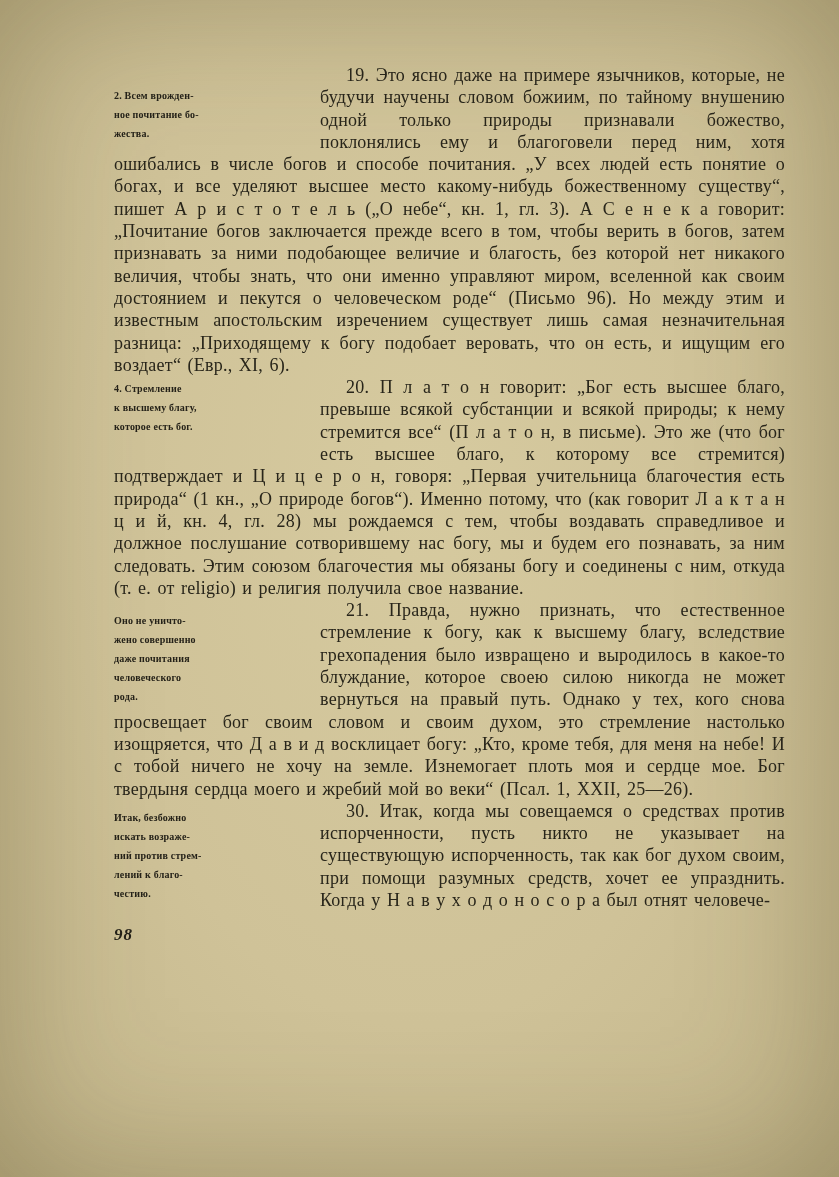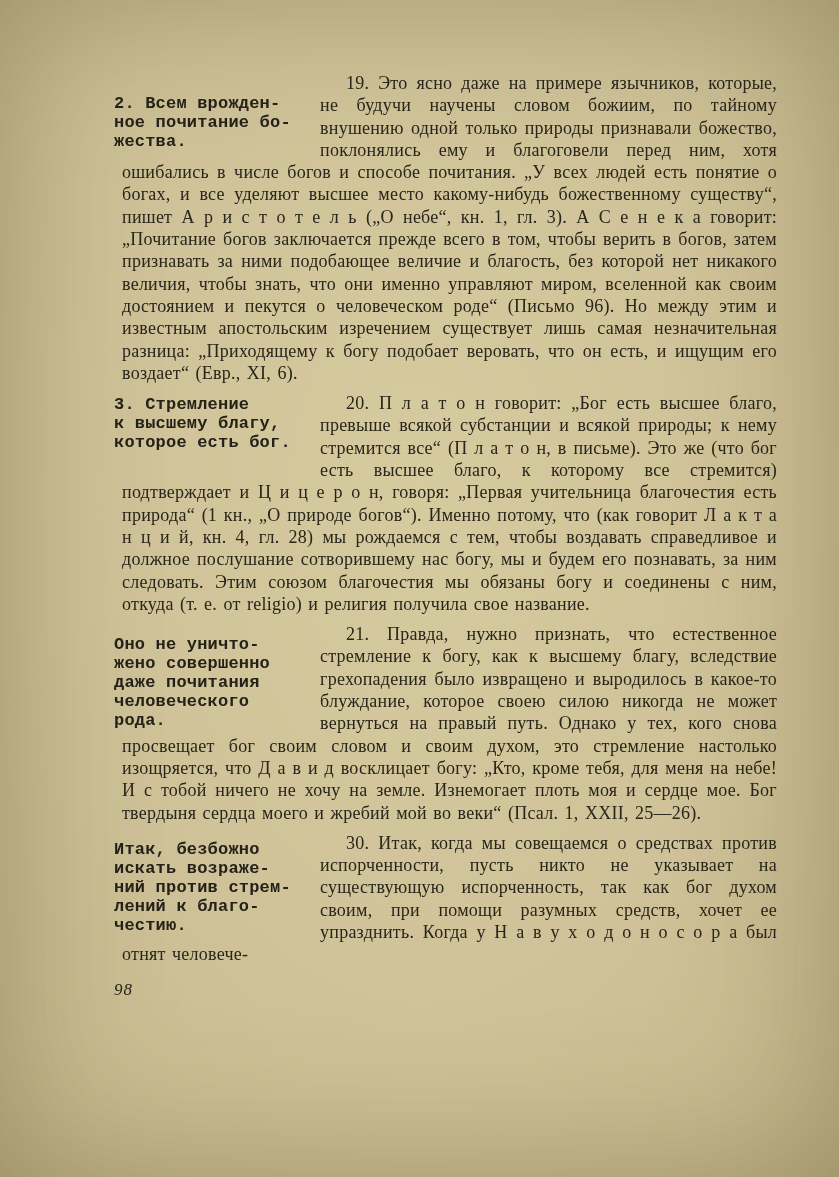--- a/index.html
+++ b/index.html
@@ -25,63 +25,62 @@
   }
   .section {
     clear: both;
   }
   .sidenote {
     float: left;
     width: 206px;
     box-sizing: border-box;
     padding-right: 18px;
     font-weight: 700;
-    font-size: 17px;
+    font-size: 10px;
     line-height: 19px;
     letter-spacing: 0.2px;
     white-space: pre-line;
     color: #242118;
-    font-family: Liberation Mono, monospace;
   }
   .s1 .sidenote { padding-top: 22px; min-height: 80px; }
   .s2 .sidenote { padding-top: 3px;  min-height: 86px; }
   .s3 .sidenote { padding-top: 12px; min-height: 106px; }
   .s4 .sidenote { padding-top: 8px;  min-height: 104px; }
   .paragraph {
-    margin: 8px;
+    margin: 0;
     text-align: justify;
     text-indent: 26px;
     font-size: 18px;
     line-height: 22.3px;
     letter-spacing: 0.25px;
     word-spacing: 1.6px;
   }
   .page-number {
     margin-top: 14px;
     font-size: 17px;
     font-style: italic;
-    font-weight: 400;
+    font-weight: 700;
     letter-spacing: 1px;
     color: #242118;
   }
 </style>
 </head>
 <body>
 
 <div class="book-page">
 
   <div class="section s1">
     <div class="sidenote">2. Всем врожден-
 ное почитание бо-
 жества.</div>
     <p class="paragraph">19. Это ясно даже на примере язычников, которые, не будучи научены словом божиим, по тайному внушению одной только природы признавали божество, поклонялись ему и благоговели перед ним, хотя ошибались в числе богов и способе почитания. „У всех людей есть понятие о богах, и все уделяют высшее место какому-нибудь божественному существу“, пишет А р и с т о т е л ь („О небе“, кн. 1, гл. 3). А С е н е к а говорит: „Почитание богов заключается прежде всего в том, чтобы верить в богов, затем признавать за ними подобающее величие и благость, без которой нет никакого величия, чтобы знать, что они именно управляют миром, вселенной как своим достоянием и пекутся о человеческом роде“ (Письмо 96). Но между этим и известным апостольским изречением существует лишь самая незначительная разница: „Приходящему к богу подобает веровать, что он есть, и ищущим его воздает“ (Евр., XI, 6).</p>
   </div>
 
   <div class="section s2">
-    <div class="sidenote">3. Стремление
+    <div class="sidenote">4. Стремление
 к высшему благу,
 которое есть бог.</div>
     <p class="paragraph">20. П л а т о н говорит: „Бог есть высшее благо, превыше всякой субстанции и всякой природы; к нему стремится все“ (П л а т о н, в письме). Это же (что бог есть высшее благо, к которому все стремится) подтверждает и Ц и ц е р о н, говоря: „Первая учительница благочестия есть природа“ (1 кн., „О природе богов“). Именно потому, что (как говорит Л а к т а н ц и й, кн. 4, гл. 28) мы рождаемся с тем, чтобы воздавать справедливое и должное послушание сотворившему нас богу, мы и будем его познавать, за ним следовать. Этим союзом благочестия мы обязаны богу и соединены с ним, откуда (т. е. от religio) и религия получила свое название.</p>
   </div>
 
   <div class="section s3">
     <div class="sidenote">Оно не уничто-
 жено совершенно
 даже почитания
 человеческого

